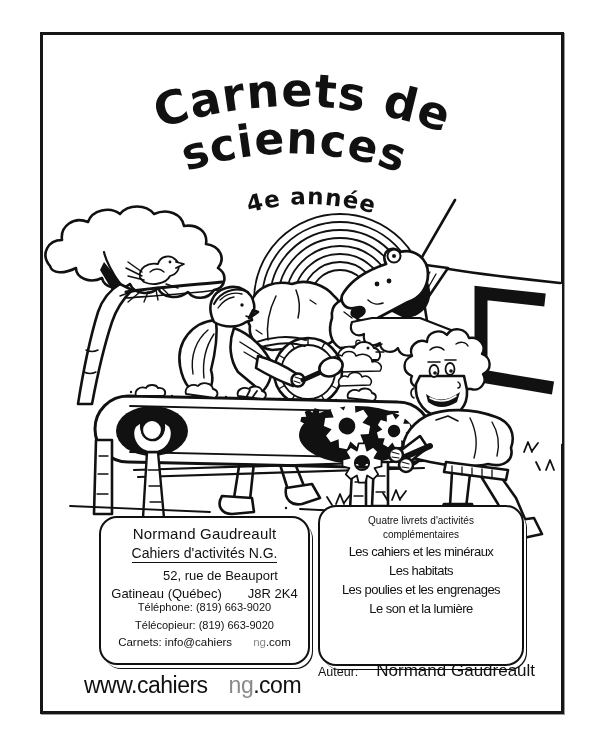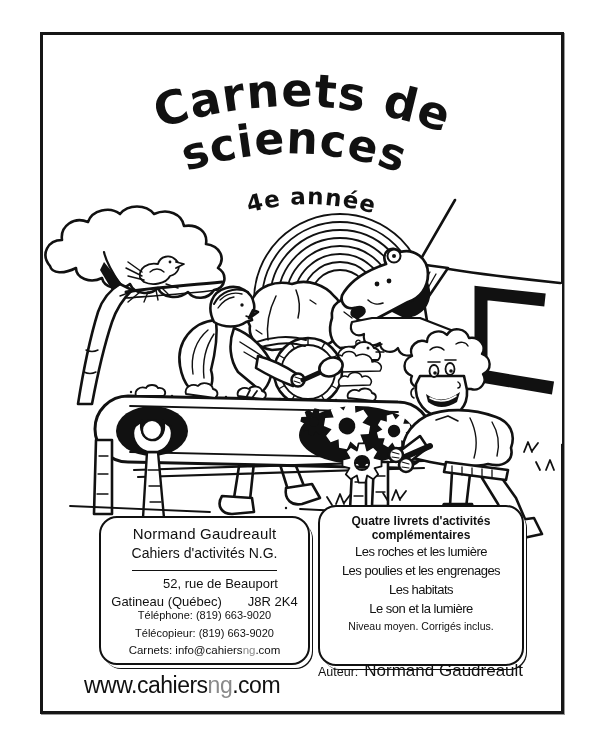--- a/index.html
+++ b/index.html
@@ -10,34 +10,34 @@
   svg text{font-family:"DejaVu Sans",sans-serif;font-weight:700;fill:#111;}
   .art{position:absolute;left:0;top:0;z-index:1;}
   
   .bubble{position:absolute;z-index:2;background:#fff;border:2.5px solid #111;
           border-radius:18px;text-align:center;
           box-shadow:3px 4px 0 -1px #ffffff,4px 5px 0 -1px #111111;}
   .contact-box{left:99px;top:516px;width:207px;height:138px;padding-top:7px;box-sizing:content-box;}
   .booklets-box{left:318px;top:505px;width:202px;height:150px;padding-top:7px;}
   .contact-name{font-size:15px;letter-spacing:.2px;}
   .contact-company{font-size:14px;margin-top:3px;}
-  .contact-company span{display:inline-block;border-bottom:1.5px solid #111;padding-bottom:9px;}
+  .contact-company span{display:inline-block;border-bottom:1.5px solid #111;padding-bottom:1px;}
   .contact-address{font-size:13px;margin-top:5px;padding-left:32px;}
   .contact-city{font-size:13px;margin-top:3px;display:flex;justify-content:center;gap:26px;align-items:flex-end;}
   .contact-phone{font-size:11px;}
   .contact-fax{font-size:11px;margin-top:6px;}
   .contact-email{font-size:11.5px;margin-top:5px;}
-  .grey{color:#8a8a8a;}
-  .bk-small{font-size:12px;line-height:14px;font-weight:bold;}
+  .grey{color:#8a8a8a;padding-left:21px;}
+  .bk-small{font-size:10px;line-height:14px;}
   .bk-title{font-size:13px;line-height:19px;letter-spacing:-0.5px;}
   .bk-note{font-size:10.5px;margin-top:2px;}
   .website{position:absolute;z-index:2;left:84px;top:672px;font-size:23px;
            letter-spacing:-0.5px;}
   .author{position:absolute;z-index:2;left:318px;top:661px;display:flex;
-          align-items:baseline;gap:6px;}
+          align-items:baseline;gap:18px;}
   .author-label{font-size:12.5px;}
   .author-name{font-size:17px;}
 </style>
 </head>
 <body>
 
 <div class="frame"></div>
 
 <svg class="art" width="600" height="750" viewBox="0 0 600 750">
   <defs>
@@ -291,25 +291,24 @@
     <span>Carnets:</span>
     <span>
       <span>info@cahiers</span><span class="grey">ng</span><span>.com</span>
     </span>
   </div>
 </div>
 
 <div class="bubble booklets-box">
   <div class="bk-small">Quatre livrets d'activités</div>
   <div class="bk-small">complémentaires</div>
-  <div class="bk-title">Les roches et les lumière</div>
+  <div class="bk-title">Les cahiers et les minéraux</div>
+  <div class="bk-title">Les habitats</div>
   <div class="bk-title">Les poulies et les engrenages</div>
-  <div class="bk-title">Les habitats</div>
   <div class="bk-title">Le son et la lumière</div>
-  <div class="bk-note">Niveau moyen. Corrigés inclus.</div>
 </div>
 
 <div class="website">
   <span>www.cahiers</span><span class="grey">ng</span><span>.com</span>
 </div>
 <div class="author">
   <span class="author-label">Auteur:</span>
   <span class="author-name">Normand Gaudreault</span>
 </div>
 

